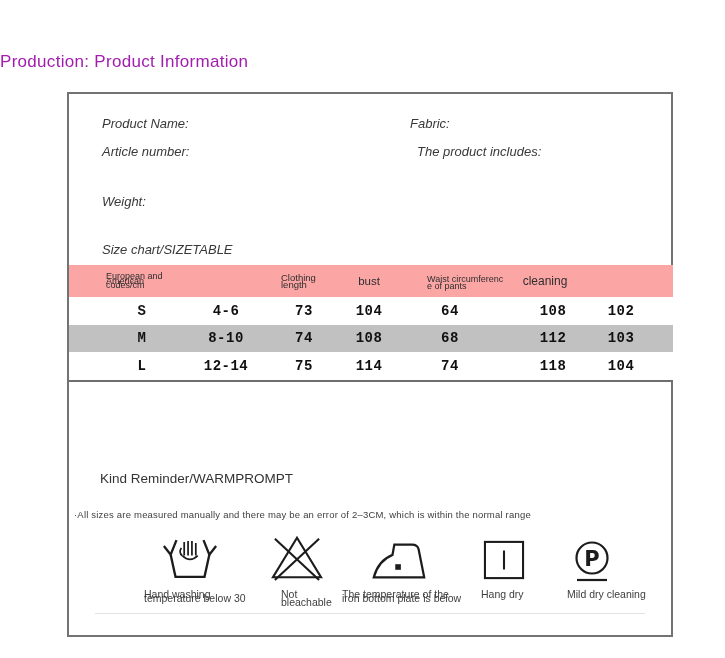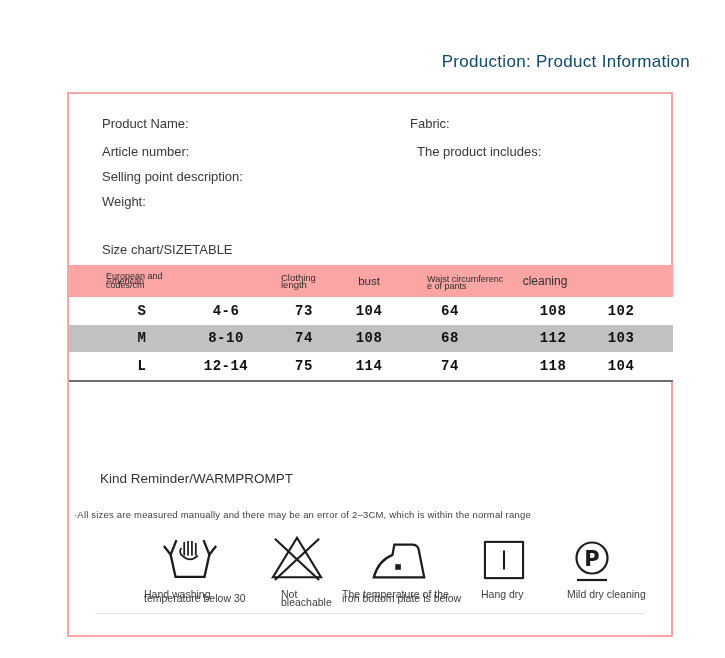--- a/index.html
+++ b/index.html
@@ -1,21 +1,21 @@
 <!DOCTYPE html>
 <html><head>
 <meta charset="utf-8">
 <style>
   html,body{margin:0;padding:0;background:#ffffff;}
   .canvas{position:relative;width:725px;height:658px;background:#ffffff;overflow:hidden;
           font-family:"Liberation Sans",sans-serif;color:#1f1f1f;}
-  .title{position:absolute;left:0;top:52px;width:690px;text-align:right;
-         font-size:17px;letter-spacing:.3px;color:#0c4a6e;}
+  .title{position:absolute;left:0;top:52px;width:690px;text-align:left;
+         font-size:17px;letter-spacing:.3px;color:#a21caf;}
   .box{position:absolute;left:67px;top:92px;width:606px;height:545px;
-       border:2px solid #fca5a5;box-sizing:border-box;background:#fff;}
+       border:2px solid #737373;box-sizing:border-box;background:#fff;font-style:italic;}
   .lbl{position:absolute;font-size:13px;color:#383838;white-space:nowrap;}
 
   
   .sizetable{position:absolute;left:69px;top:265px;width:604px;}
   .thead{position:relative;height:32px;background:#fca5a5;}
   .trow{position:relative;height:28px;line-height:28px;background:#fff;}
   .trow.h27{height:27px;line-height:27px;}
   .trow.h35{height:35px;line-height:35px;}
   .trow.stripe{background:#c1c1c1;}
   .td{position:absolute;transform:translateX(-50%);white-space:nowrap;
@@ -51,21 +51,20 @@
 
 <div class="canvas">
 
   <div class="title">Production: Product Information</div>
 
   <div class="box">
     <span class="lbl" style="left:33px;top:22px">Product Name:</span>
     <span class="lbl" style="left:341px;top:22px">Fabric:</span>
     <span class="lbl" style="left:33px;top:50px">Article number:</span>
     <span class="lbl" style="left:348px;top:50px">The product includes:</span>
-    <span class="lbl" style="left:33px;top:75px">Selling point description:</span>
     <span class="lbl" style="left:33px;top:100px">Weight:</span>
     <span class="lbl" style="left:33px;top:148px">Size chart/SIZETABLE</span>
   </div>
 
   <div class="sizetable">
     <div class="thead">
       <div class="hc small3">
         <div>European and</div>
         <div>American</div>
         <div>codes/cm</div>

